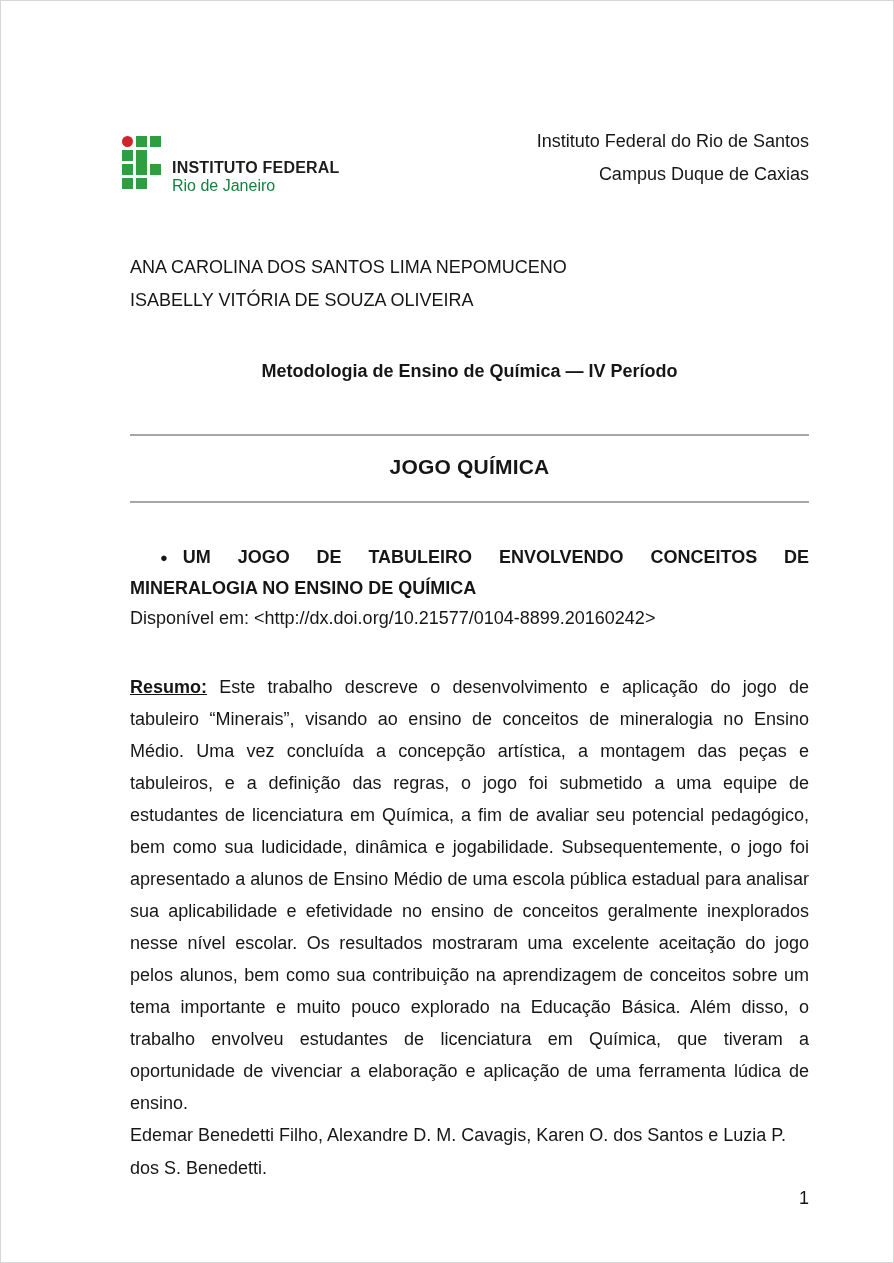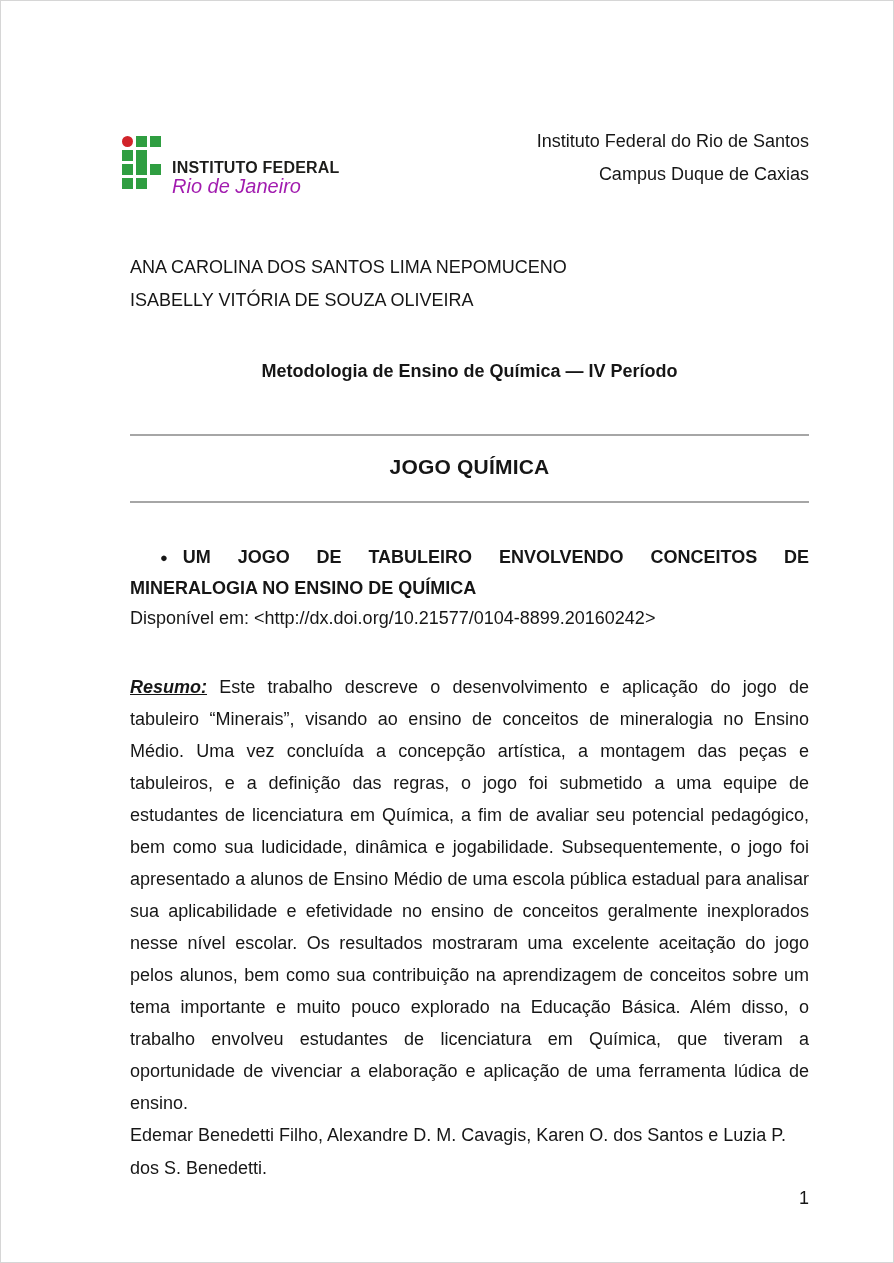--- a/index.html
+++ b/index.html
@@ -19,36 +19,36 @@
   }
   
   .header{display:flex;justify-content:space-between;align-items:flex-start;height:99px;}
   .logo{display:flex;align-items:flex-start;margin-left:-8px;margin-top:11px;}
   .logo-mark{position:relative;width:39px;height:53px;flex:0 0 auto;}
   .logo-mark .sq{position:absolute;width:11px;height:11px;background:var(--if-green,#2f9e41);}
   .logo-mark .dot{position:absolute;width:11px;height:11px;border-radius:50%;background:var(--if-red,#d1232a);}
   .logo-mark .stem{position:absolute;width:11px;height:25px;background:var(--if-green,#2f9e41);}
   .logo-text{margin-left:11px;margin-top:23px;white-space:nowrap;}
   .logo-title{font-size:16px;font-weight:bold;color:#1d1d1b;letter-spacing:.2px;line-height:18px;}
-  .logo-sub{font-size:20px;color:#a21caf;line-height:18px;font-style:italic;}
+  .logo-sub{font-size:16px;color:#15803d;line-height:18px;}
   .inst-lines{text-align:right;font-size:18px;line-height:33px;}
   
   .authors{margin-top:27px;font-size:18px;line-height:33px;}
   
   .course-heading{margin-top:38px;text-align:center;font-size:18px;font-weight:bold;line-height:33px;}
   .rule{height:2px;background:#a6a6a6;border:0;margin:0;}
   .rule-top{margin-top:46px;}
   .section-title{margin-top:15px;margin-bottom:18px;text-align:center;font-size:21px;font-weight:bold;line-height:32px;letter-spacing:.2px;}
   
   .ref-title{margin-top:39px;font-size:18px;font-weight:bold;line-height:30px;text-align:justify;text-indent:15px;}
   .ref-title .bullet{display:inline-block;font-size:13px;vertical-align:1px;margin-right:15px;}
   .ref-availability{font-size:18px;line-height:30px;}
   
   .abstract{margin-top:38px;font-size:18px;line-height:32px;text-align:justify;}
-  .abstract .label{font-weight:bold;font-style:italic;text-decoration:underline;}
+  .abstract .label{font-weight:bold;text-decoration:underline;}
   .citation{font-size:18px;line-height:33px;text-align:left;}
   
   .page-number{position:absolute;top:1186px;right:84px;font-size:18px;line-height:22px;}
 </style>
 </head>
 <body>
 
 <div class="page" style="--if-green: #2f9e41; --if-red: #d1232a;">
   <div class="content">
 

